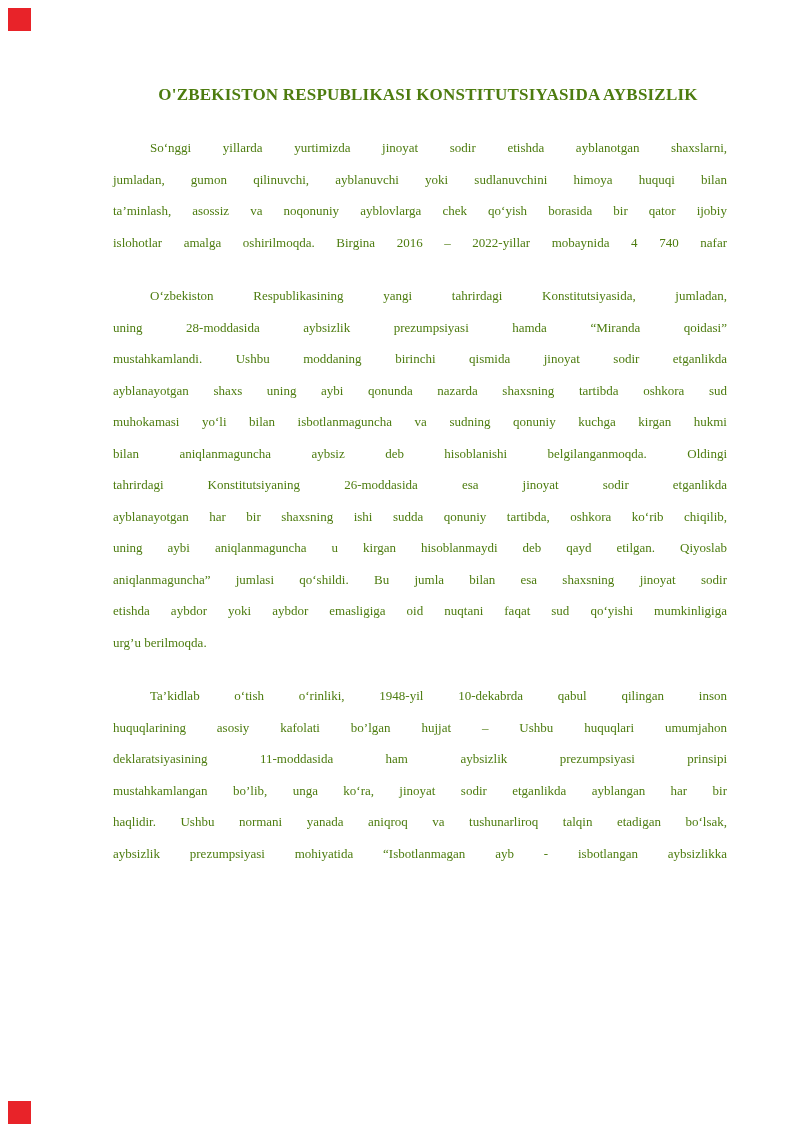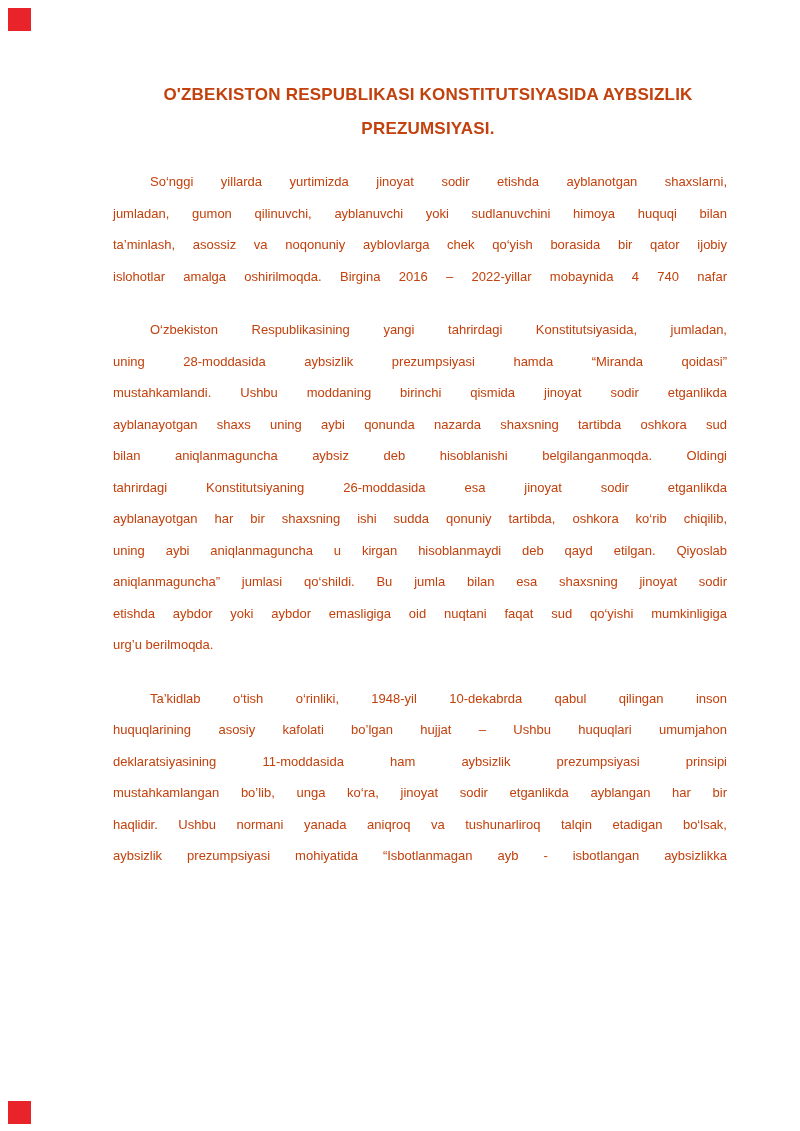--- a/index.html
+++ b/index.html
@@ -6,22 +6,22 @@
     margin: 0;
     padding: 0;
     background: #ffffff;
   }
   .page {
     position: relative;
     width: 800px;
     height: 1131px;
     background: #ffffff;
     overflow: hidden;
-    font-family: Liberation Sans, sans-serif;
-    color: #c2410c;
+    font-family: Liberation Serif, serif;
+    color: #4d7c0f;
   }
   .marker {
     position: absolute;
     width: 23px;
     height: 23px;
     background: #e82329;
   }
   .marker-top { left: 8px; top: 8px; }
   .marker-bottom { left: 8px; top: 1101px; }
   .content {
@@ -54,34 +54,34 @@
 </style>
 </head>
 <body>
 
 <div class="page">
   <div class="marker marker-top" style="background: rgb(232, 35, 41);"></div>
 
   <div class="content">
     <h1 class="doc-title">
       <span class="title-line">O'ZBEKISTON RESPUBLIKASI KONSTITUTSIYASIDA AYBSIZLIK</span>
-      <span class="title-line">PREZUMSIYASI.</span>
     </h1>
     <div id="doc-body">
         <div class="para">
           <div class="line first">So‘nggi yillarda yurtimizda jinoyat sodir etishda ayblanotgan shaxslarni,</div>
           <div class="line">jumladan, gumon qilinuvchi, ayblanuvchi yoki sudlanuvchini himoya huquqi bilan</div>
           <div class="line">ta’minlash, asossiz va noqonuniy ayblovlarga chek qo‘yish borasida bir qator ijobiy</div>
           <div class="line">islohotlar amalga oshirilmoqda. Birgina 2016 – 2022-yillar mobaynida 4 740 nafar</div>
         </div>
         <div class="para">
           <div class="line first">O‘zbekiston Respublikasining yangi tahrirdagi Konstitutsiyasida, jumladan,</div>
           <div class="line">uning 28-moddasida aybsizlik prezumpsiyasi hamda “Miranda qoidasi”</div>
           <div class="line">mustahkamlandi. Ushbu moddaning birinchi qismida jinoyat sodir etganlikda</div>
           <div class="line">ayblanayotgan shaxs uning aybi qonunda nazarda shaxsning tartibda oshkora sud</div>
+          <div class="line">muhokamasi yo‘li bilan isbotlanmaguncha va sudning qonuniy kuchga kirgan hukmi</div>
           <div class="line">bilan aniqlanmaguncha aybsiz deb hisoblanishi belgilanganmoqda. Oldingi</div>
           <div class="line">tahrirdagi Konstitutsiyaning 26-moddasida esa jinoyat sodir etganlikda</div>
           <div class="line">ayblanayotgan har bir shaxsning ishi sudda qonuniy tartibda, oshkora ko‘rib chiqilib,</div>
           <div class="line">uning aybi aniqlanmaguncha u kirgan hisoblanmaydi deb qayd etilgan. Qiyoslab</div>
           <div class="line">aniqlanmaguncha” jumlasi qo‘shildi. Bu jumla bilan esa shaxsning jinoyat sodir</div>
           <div class="line">etishda aybdor yoki aybdor emasligiga oid nuqtani faqat sud qo‘yishi mumkinligiga</div>
           <div class="line last">urg’u berilmoqda.</div>
         </div>
         <div class="para">
           <div class="line first">Ta’kidlab o‘tish o‘rinliki, 1948-yil 10-dekabrda qabul qilingan inson</div>

